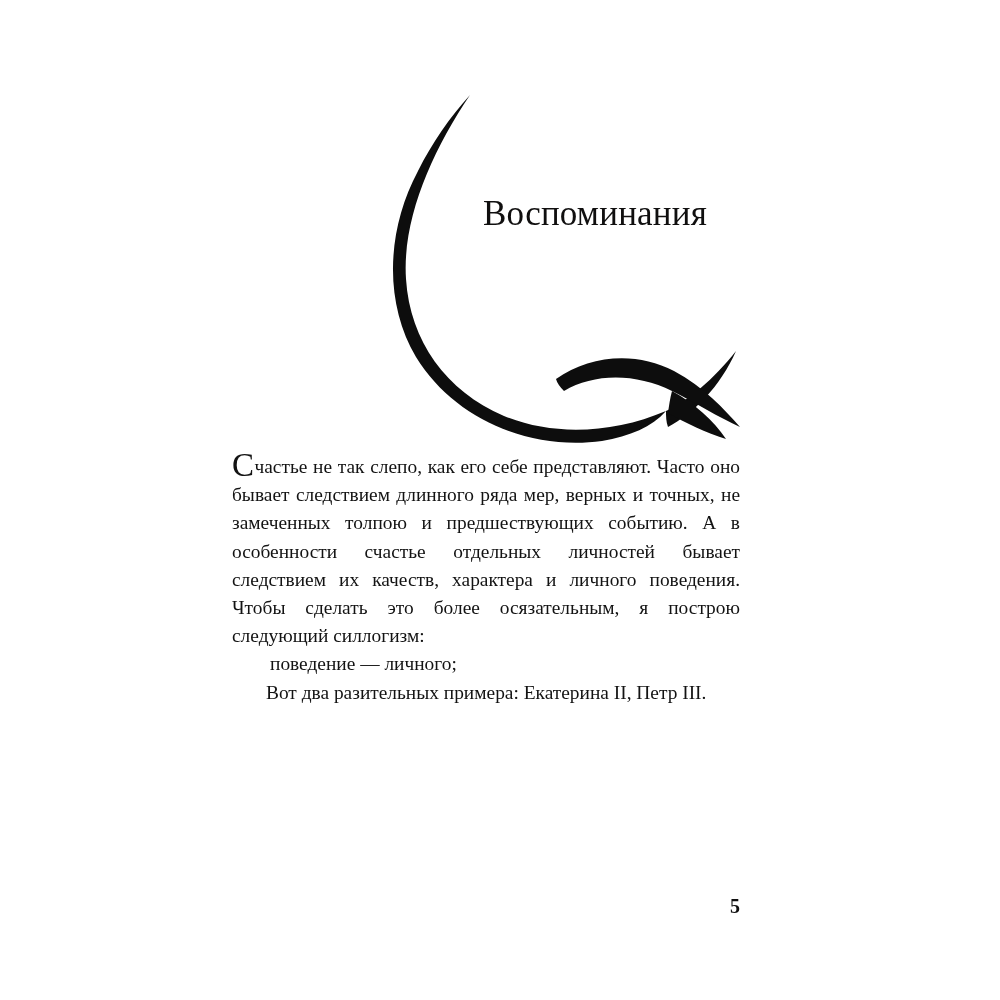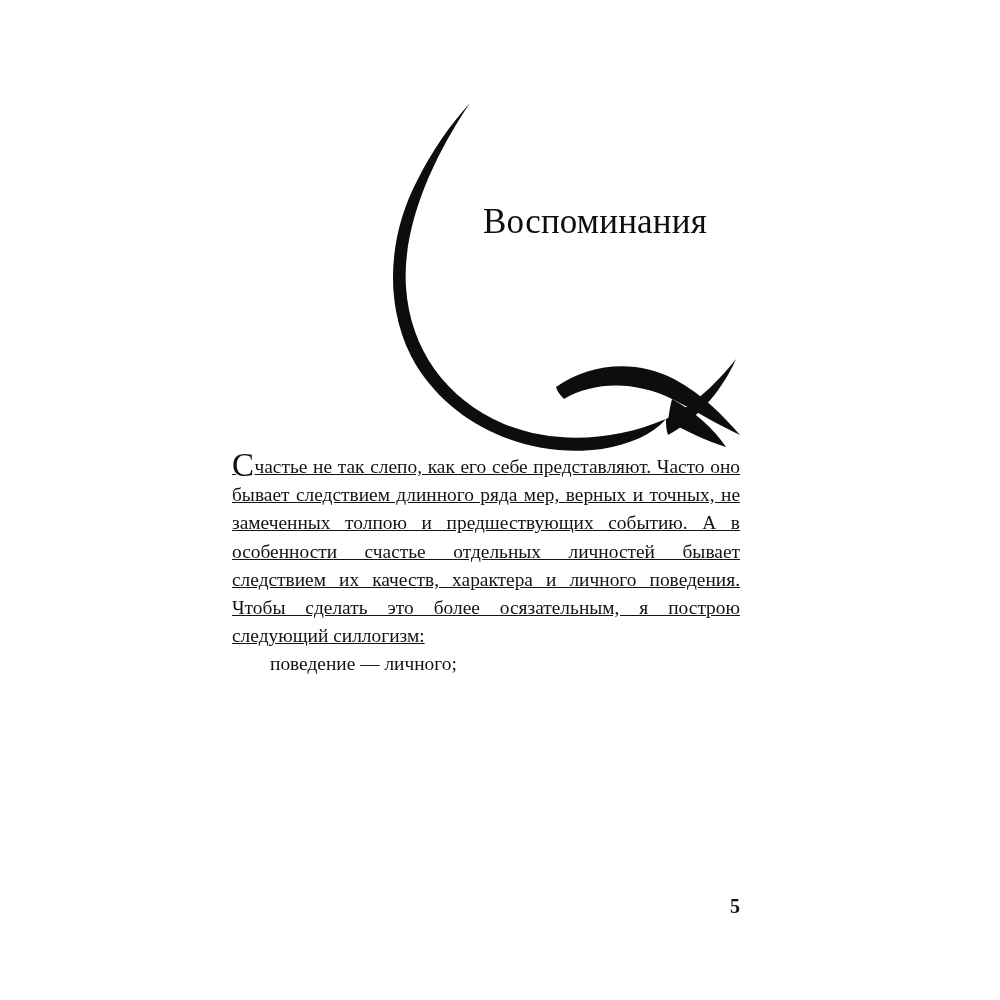--- a/index.html
+++ b/index.html
@@ -15,21 +15,21 @@
     background: #ffffff;
     overflow: hidden;
     font-family: "Liberation Serif", "DejaVu Serif", serif;
     color: #111111;
   }
 
   
   .header-block {
     position: absolute;
     left: 0;
-    top: 12px;
+    top: 4px;
     width: 1000px;
     height: 440px;
     text-decoration: underline;
   }
   .ornament {
     position: absolute;
     left: 380px;
     top: 75px;
     width: 380px;
     height: 360px;
@@ -70,21 +70,20 @@
     margin: 0;
     font-size: 19.4px;
     line-height: 28.2px;
     text-align: justify;
     text-justify: inter-word;
     hyphens: manual;
     color: #131313;
   }
   .para.opening {
     text-indent: 0;
-    text-decoration: underline;
   }
   .para.indent {
     text-indent: 34px;
   }
   .para.syllogism {
     text-indent: 38px;
     text-align: left;
   }
   .initial-cap {
     font-size: 33px;
@@ -149,19 +148,20 @@
   </div>
 
   <div class="body-text">
 
     <p class="para opening"><span class="initial-cap">С</span><span>частье не так слепо, как его себе представляют. Часто оно бывает следствием длинного ряда мер, верных и точных, не замеченных толпою и предшествующих событию. А в особенности счастье отдельных личностей бывает следствием их качеств, характера и личного поведения. Чтобы сделать это более осязательным, я построю следующий силлогизм:</span></p>
 
 
     <p class="para syllogism">поведение — личного;</p>
 
 
+    <p class="para indent">Вот два разительных примера: Екатерина II, Петр III.</p>
 
 
   </div>
 
   <div class="page-number">5</div>
 
 </div>
 
 </body></html>

